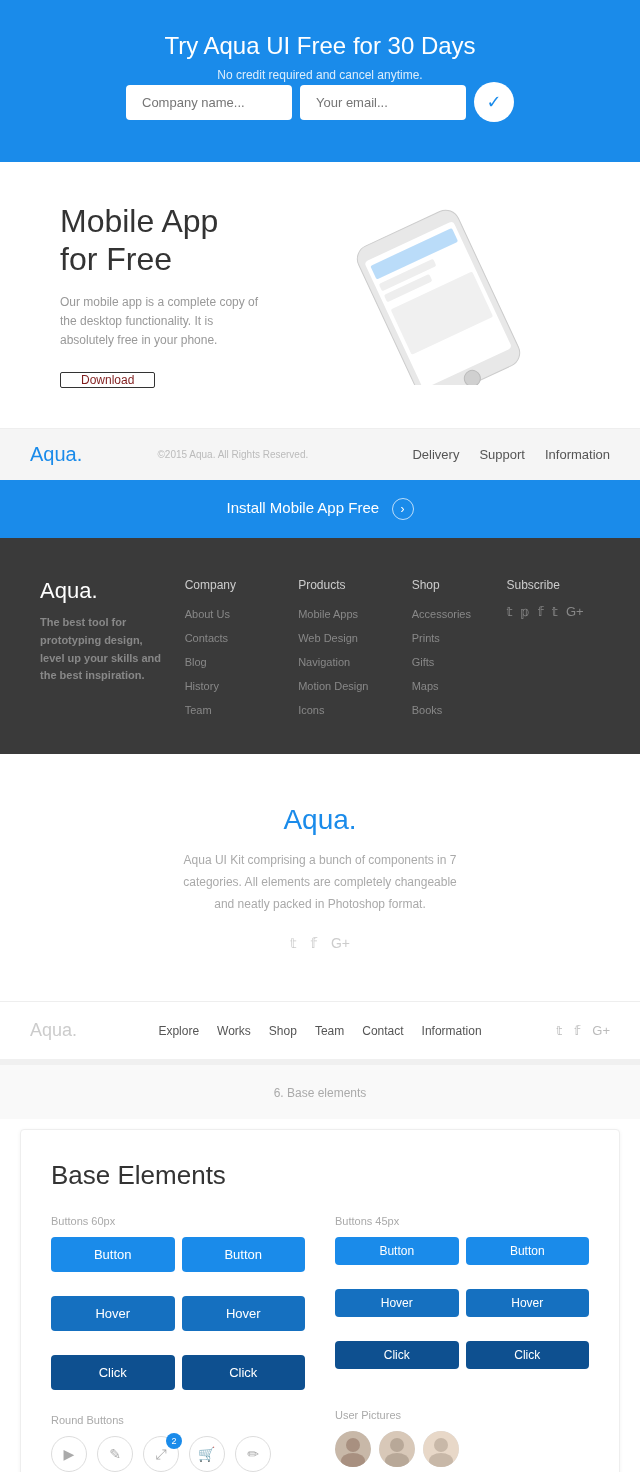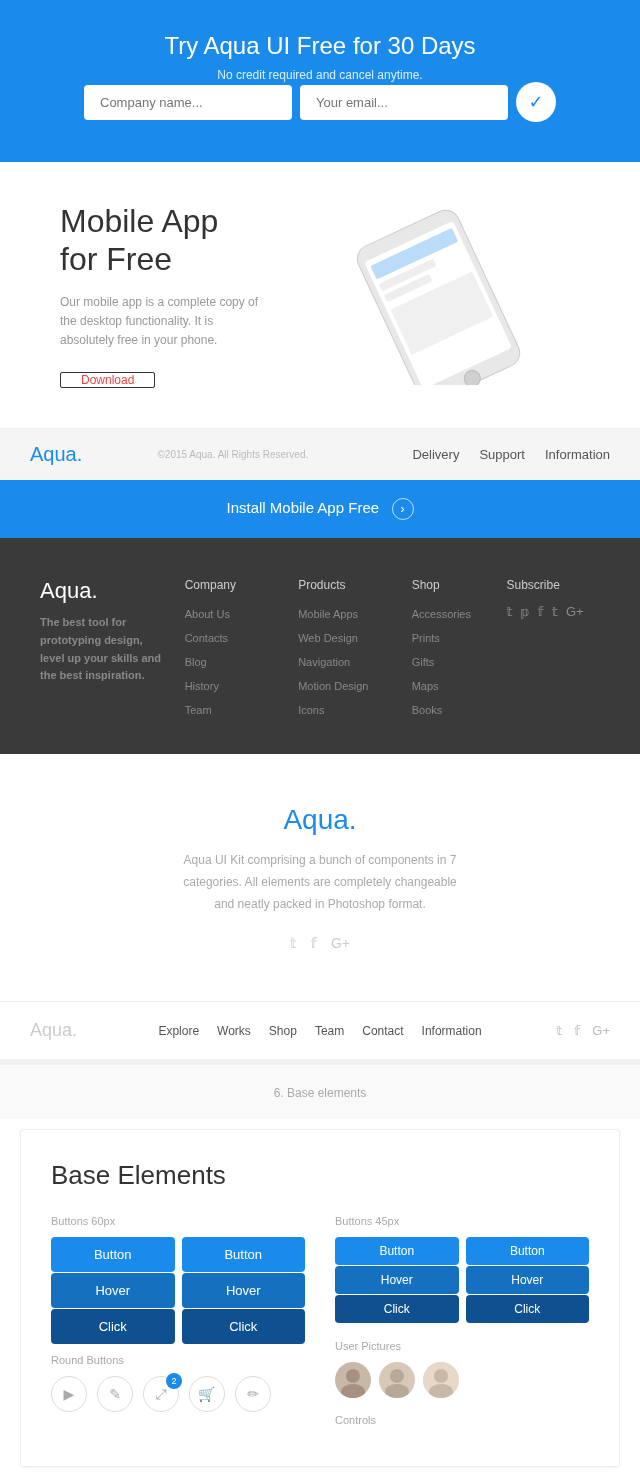--- a/index.html
+++ b/index.html
@@ -26,21 +26,21 @@
       justify-content: center;
       gap: 8px;
       align-items: center;
     }
     .hero-form input {
       padding: 10px 16px;
       border-radius: 4px;
       border: none;
       font-size: 13px;
       color: #aaa;
-      width: 208px;
+      width: 166px;
       outline: none;
     }
     .hero-form button {
       background: #fff;
       border: none;
       border-radius: 50%;
       width: 40px;
       height: 40px;
       cursor: pointer;
       display: flex;
@@ -74,21 +74,21 @@
       line-height: 1.6;
       margin-bottom: 20px;
       max-width: 200px;
     }
     .download-btn {
       border: 1px solid #333;
       background: transparent;
       padding: 0 20px;
       font-size: 12px;
       cursor: pointer;
-      color: #ef4444;
+      color: #7f1d1d;
       border-radius: 2px;
     }
     .mobile-app-image {
       flex: 1;
       display: flex;
       justify-content: center;
       align-items: center;
     }
 
     
@@ -290,21 +290,21 @@
     }
     .buttons-group label {
       font-size: 11px;
       color: #aaa;
       display: block;
       margin-bottom: 10px;
     }
     .btn-row {
       display: flex;
       gap: 7px;
-      margin-bottom: 1px;
+      margin-bottom: 24px;
     }
     .btn-blue {
       background: #1a8bea;
       color: #fff;
       border: none;
       border-radius: 4px;
       padding: 10px 0;
       flex: 1;
       font-size: 13px;
       cursor: pointer;

